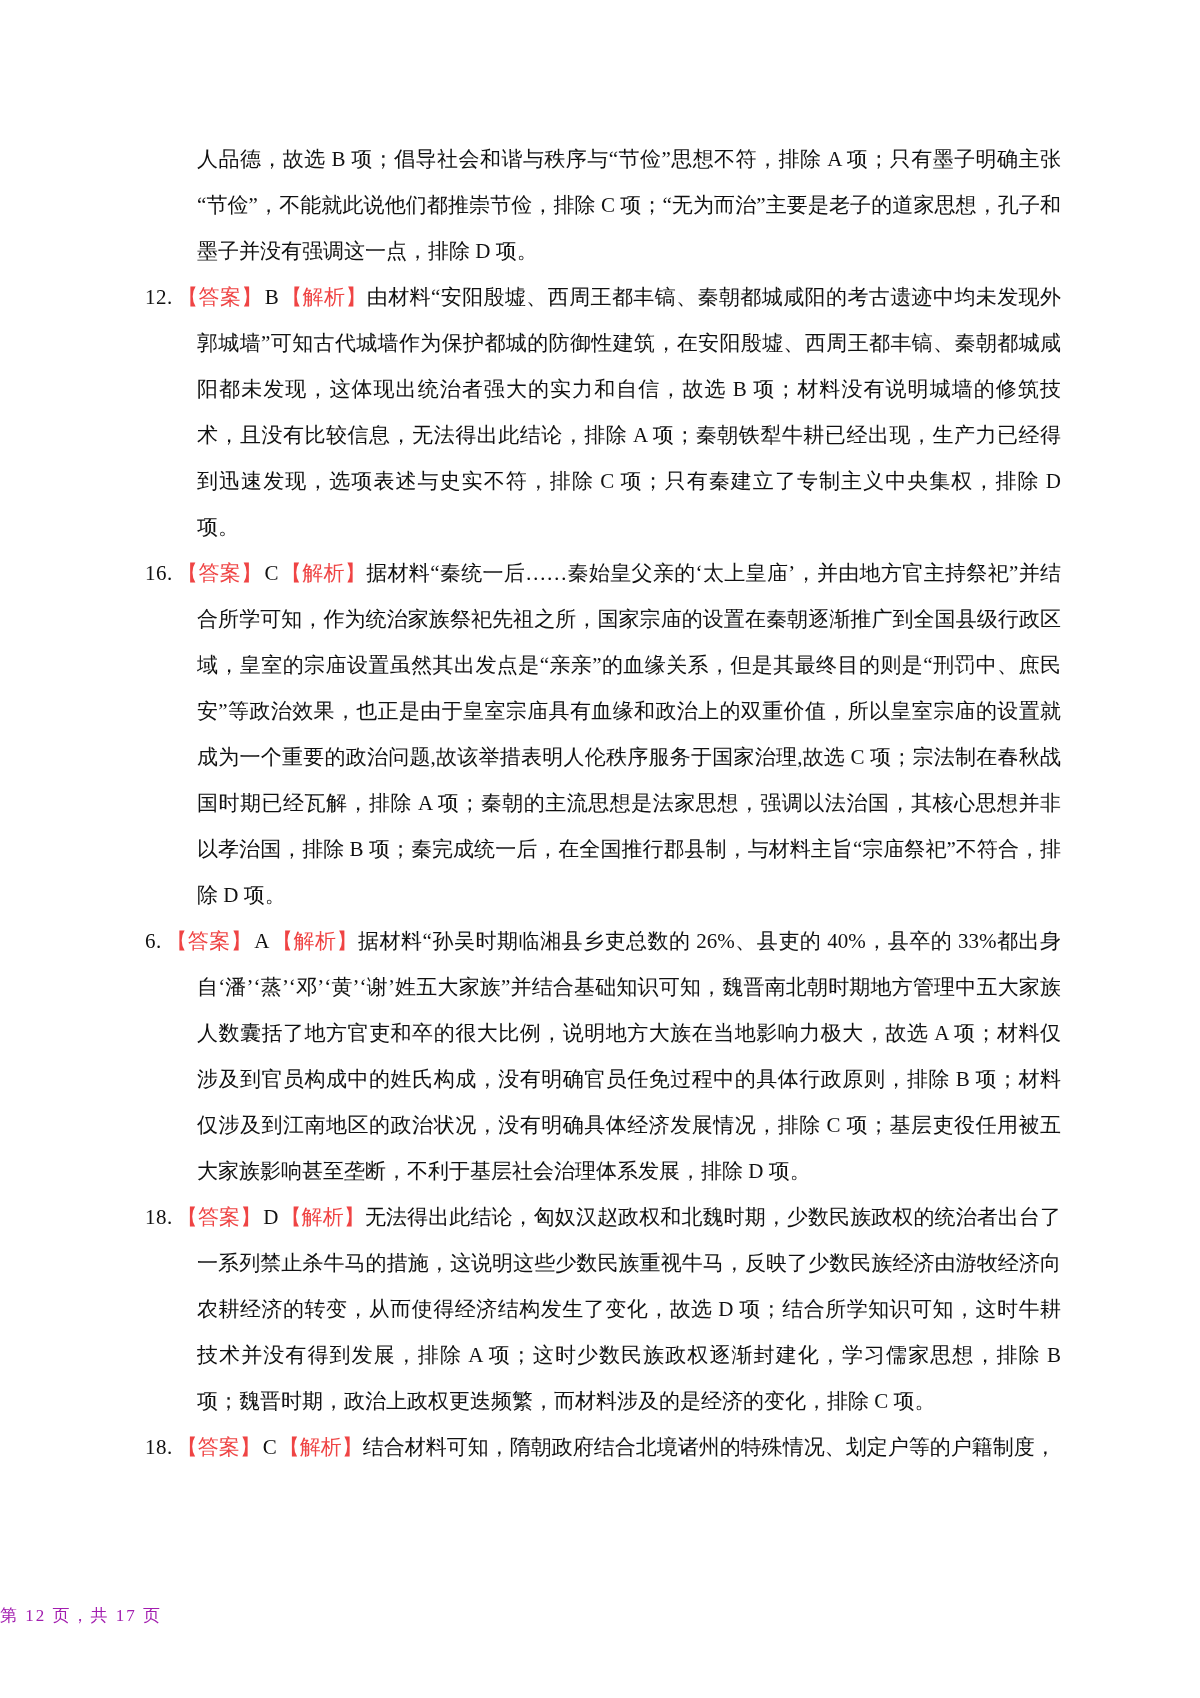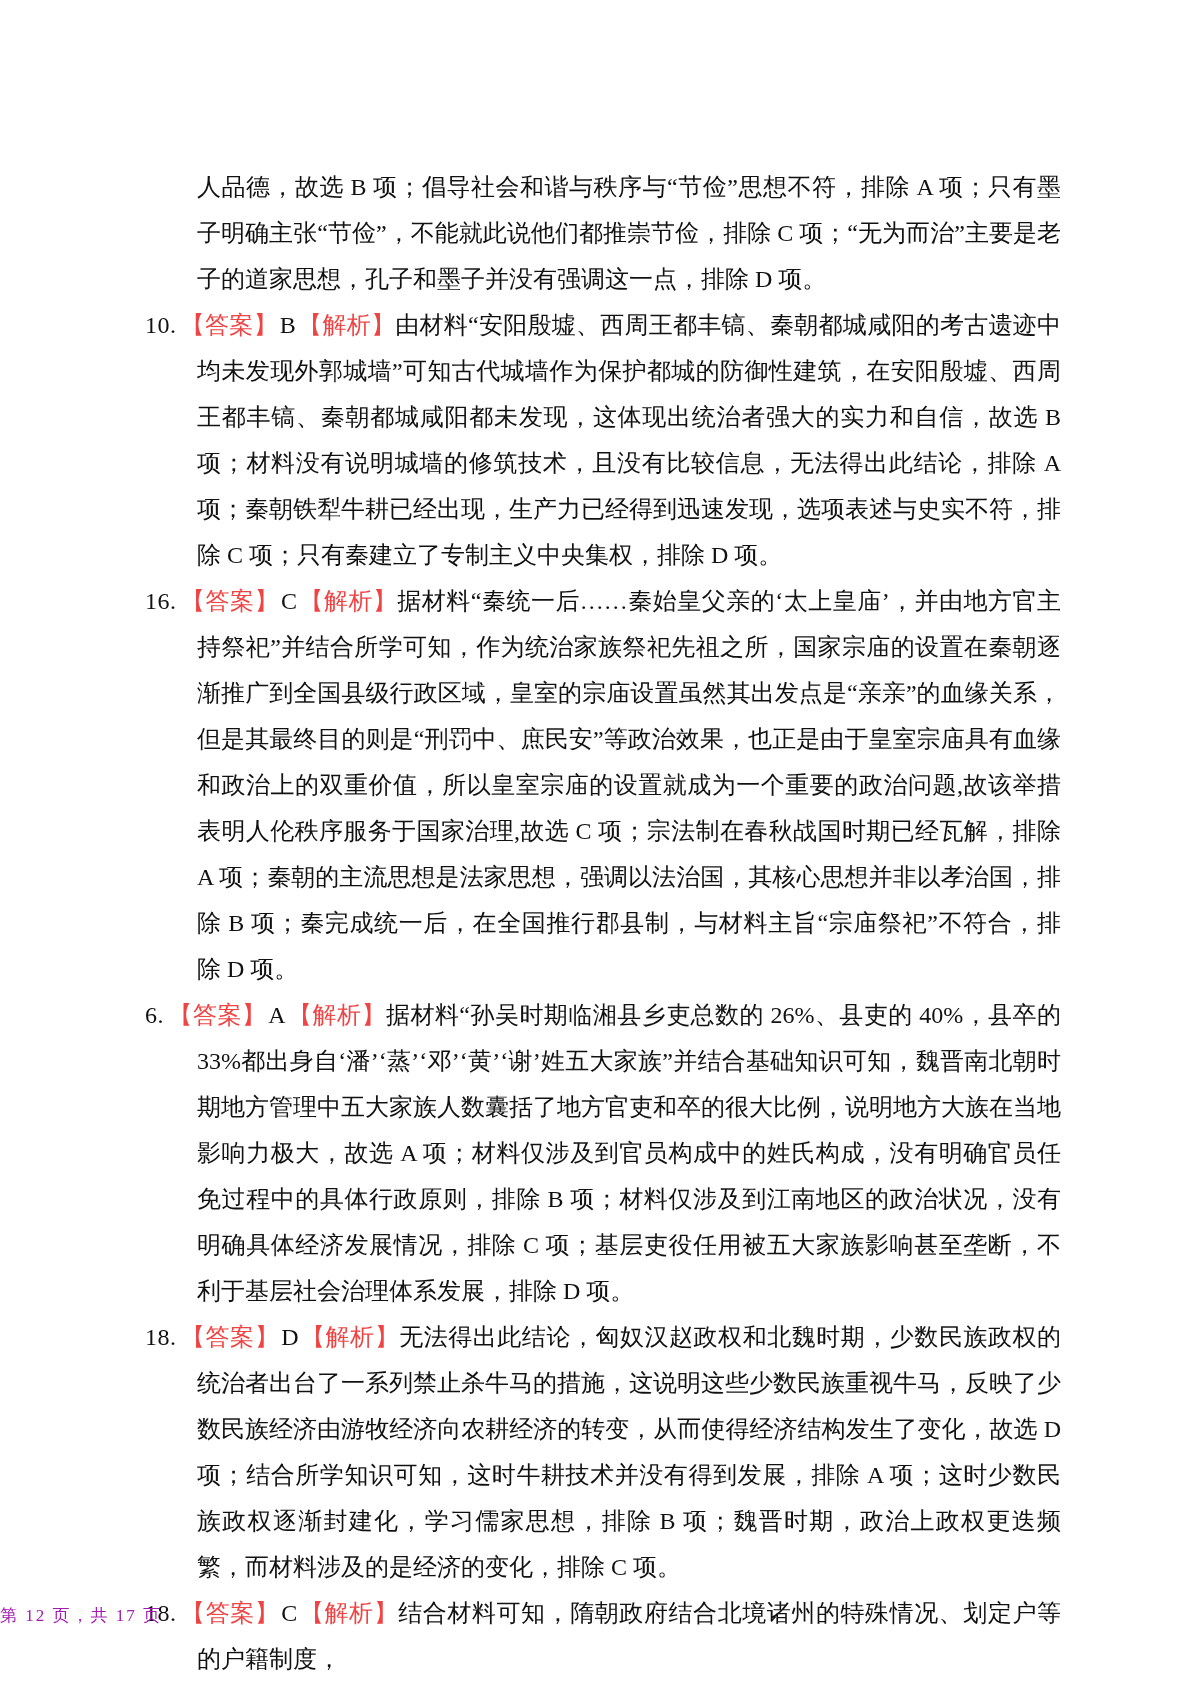--- a/index.html
+++ b/index.html
@@ -16,23 +16,23 @@
     overflow: hidden;
   }
   .page {
     position: absolute;
     inset: 0;
     background: #ffffff;
   }
   .content {
     position: absolute;
     left: 145px;
-    top: 164px;
+    top: 136px;
     width: 916px;
-    font-size: 24px;
+    font-size: 21px;
     line-height: 46px;
     text-align: justify;
     text-justify: inter-ideograph;
   }
   .cont-para {
     padding-left: 52px;
   }
   .item {
     padding-left: 52px;
     text-indent: -52px;
@@ -64,21 +64,21 @@
 
 <div class="page">
 
   <div class="content">
 
     <div class="cont-para">
       <span>人品德，故选 B 项；倡导社会和谐与秩序与“节俭”思想不符，排除 A 项；只有墨子明确主张“节俭”，不能就此说他们都推崇节俭，排除 C 项；“无为而治”主要是老子的道家思想，孔子和墨子并没有强调这一点，排除 D 项。</span>
     </div>
 
     <div class="item">
-      <span class="num">10.</span><span class="red">【答案】</span><span class="answer-letter">B</span><span class="red">【解析】</span><span>由材料“安阳殷墟、西周王都丰镐、秦朝都城咸阳的考古遗迹中均未发现外郭城墙”可知古代城墙作为保护都城的防御性建筑，在安阳殷墟、西周王都丰镐、秦朝都城咸阳都未发现，这体现出统治者强大的实力和自信，故选 B 项；材料没有说明城墙的修筑技术，且没有比较信息，无法得出此结论，排除 A 项；秦朝铁犁牛耕已经出现，生产力已经得到迅速发现，选项表述与史实不符，排除 C 项；只有秦建立了专制主义中央集权，排除 D 项。</span>
+      <span class="num">12.</span><span class="red">【答案】</span><span class="answer-letter">B</span><span class="red">【解析】</span><span>由材料“安阳殷墟、西周王都丰镐、秦朝都城咸阳的考古遗迹中均未发现外郭城墙”可知古代城墙作为保护都城的防御性建筑，在安阳殷墟、西周王都丰镐、秦朝都城咸阳都未发现，这体现出统治者强大的实力和自信，故选 B 项；材料没有说明城墙的修筑技术，且没有比较信息，无法得出此结论，排除 A 项；秦朝铁犁牛耕已经出现，生产力已经得到迅速发现，选项表述与史实不符，排除 C 项；只有秦建立了专制主义中央集权，排除 D 项。</span>
     </div>
 
     <div class="item">
       <span class="num">16.</span><span class="red">【答案】</span><span class="answer-letter">C</span><span class="red">【解析】</span><span>据材料“秦统一后……秦始皇父亲的‘太上皇庙’，并由地方官主持祭祀”并结合所学可知，作为统治家族祭祀先祖之所，国家宗庙的设置在秦朝逐渐推广到全国县级行政区域，皇室的宗庙设置虽然其出发点是“亲亲”的血缘关系，但是其最终目的则是“刑罚中、庶民安”等政治效果，也正是由于皇室宗庙具有血缘和政治上的双重价值，所以皇室宗庙的设置就成为一个重要的政治问题,故该举措表明人伦秩序服务于国家治理,故选 C 项；宗法制在春秋战国时期已经瓦解，排除 A 项；秦朝的主流思想是法家思想，强调以法治国，其核心思想并非以孝治国，排除 B 项；秦完成统一后，在全国推行郡县制，与材料主旨“宗庙祭祀”不符合，排除 D 项。</span>
     </div>
 
     <div class="item">
       <span class="num">6.</span><span class="red">【答案】</span><span class="answer-letter">A</span><span class="red">【解析】</span><span>据材料“孙吴时期临湘县乡吏总数的 26%、县吏的 40%，县卒的 33%都出身自‘潘’‘蒸’‘邓’‘黄’‘谢’姓五大家族”并结合基础知识可知，魏晋南北朝时期地方管理中五大家族人数囊括了地方官吏和卒的很大比例，说明地方大族在当地影响力极大，故选 A 项；材料仅涉及到官员构成中的姓氏构成，没有明确官员任免过程中的具体行政原则，排除 B 项；材料仅涉及到江南地区的政治状况，没有明确具体经济发展情况，排除 C 项；基层吏役任用被五大家族影响甚至垄断，不利于基层社会治理体系发展，排除 D 项。</span>
     </div>
 

